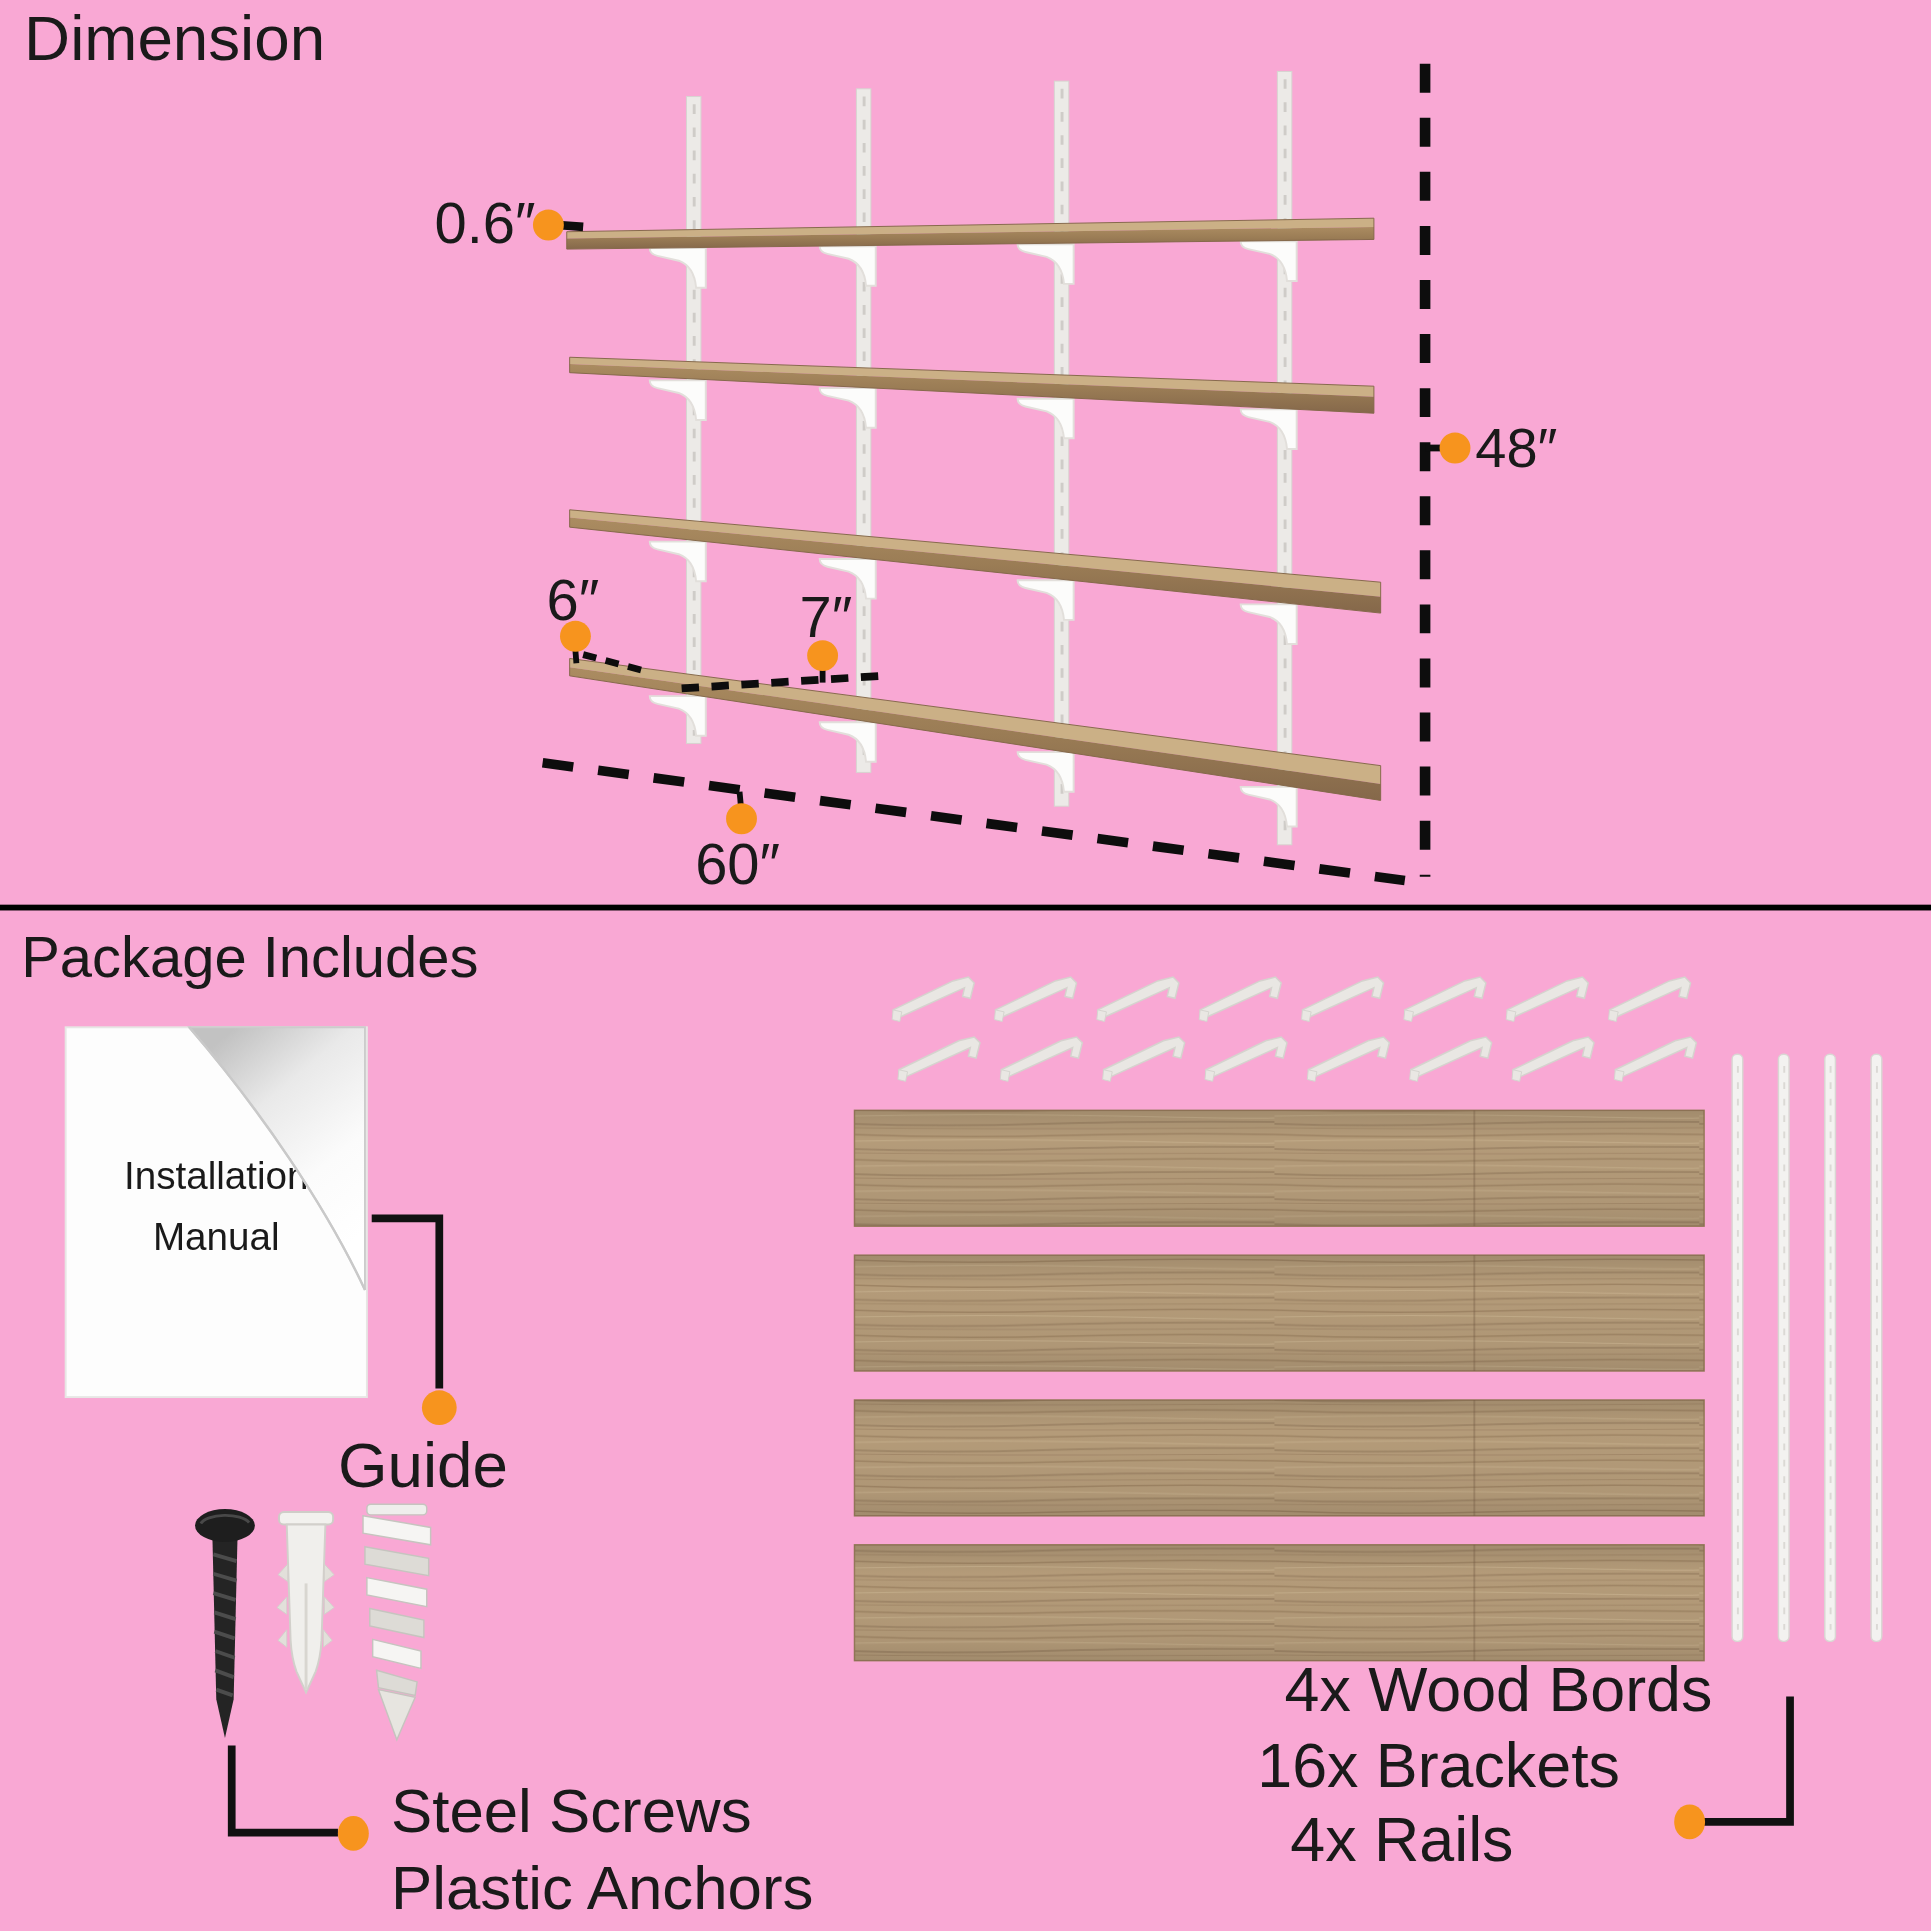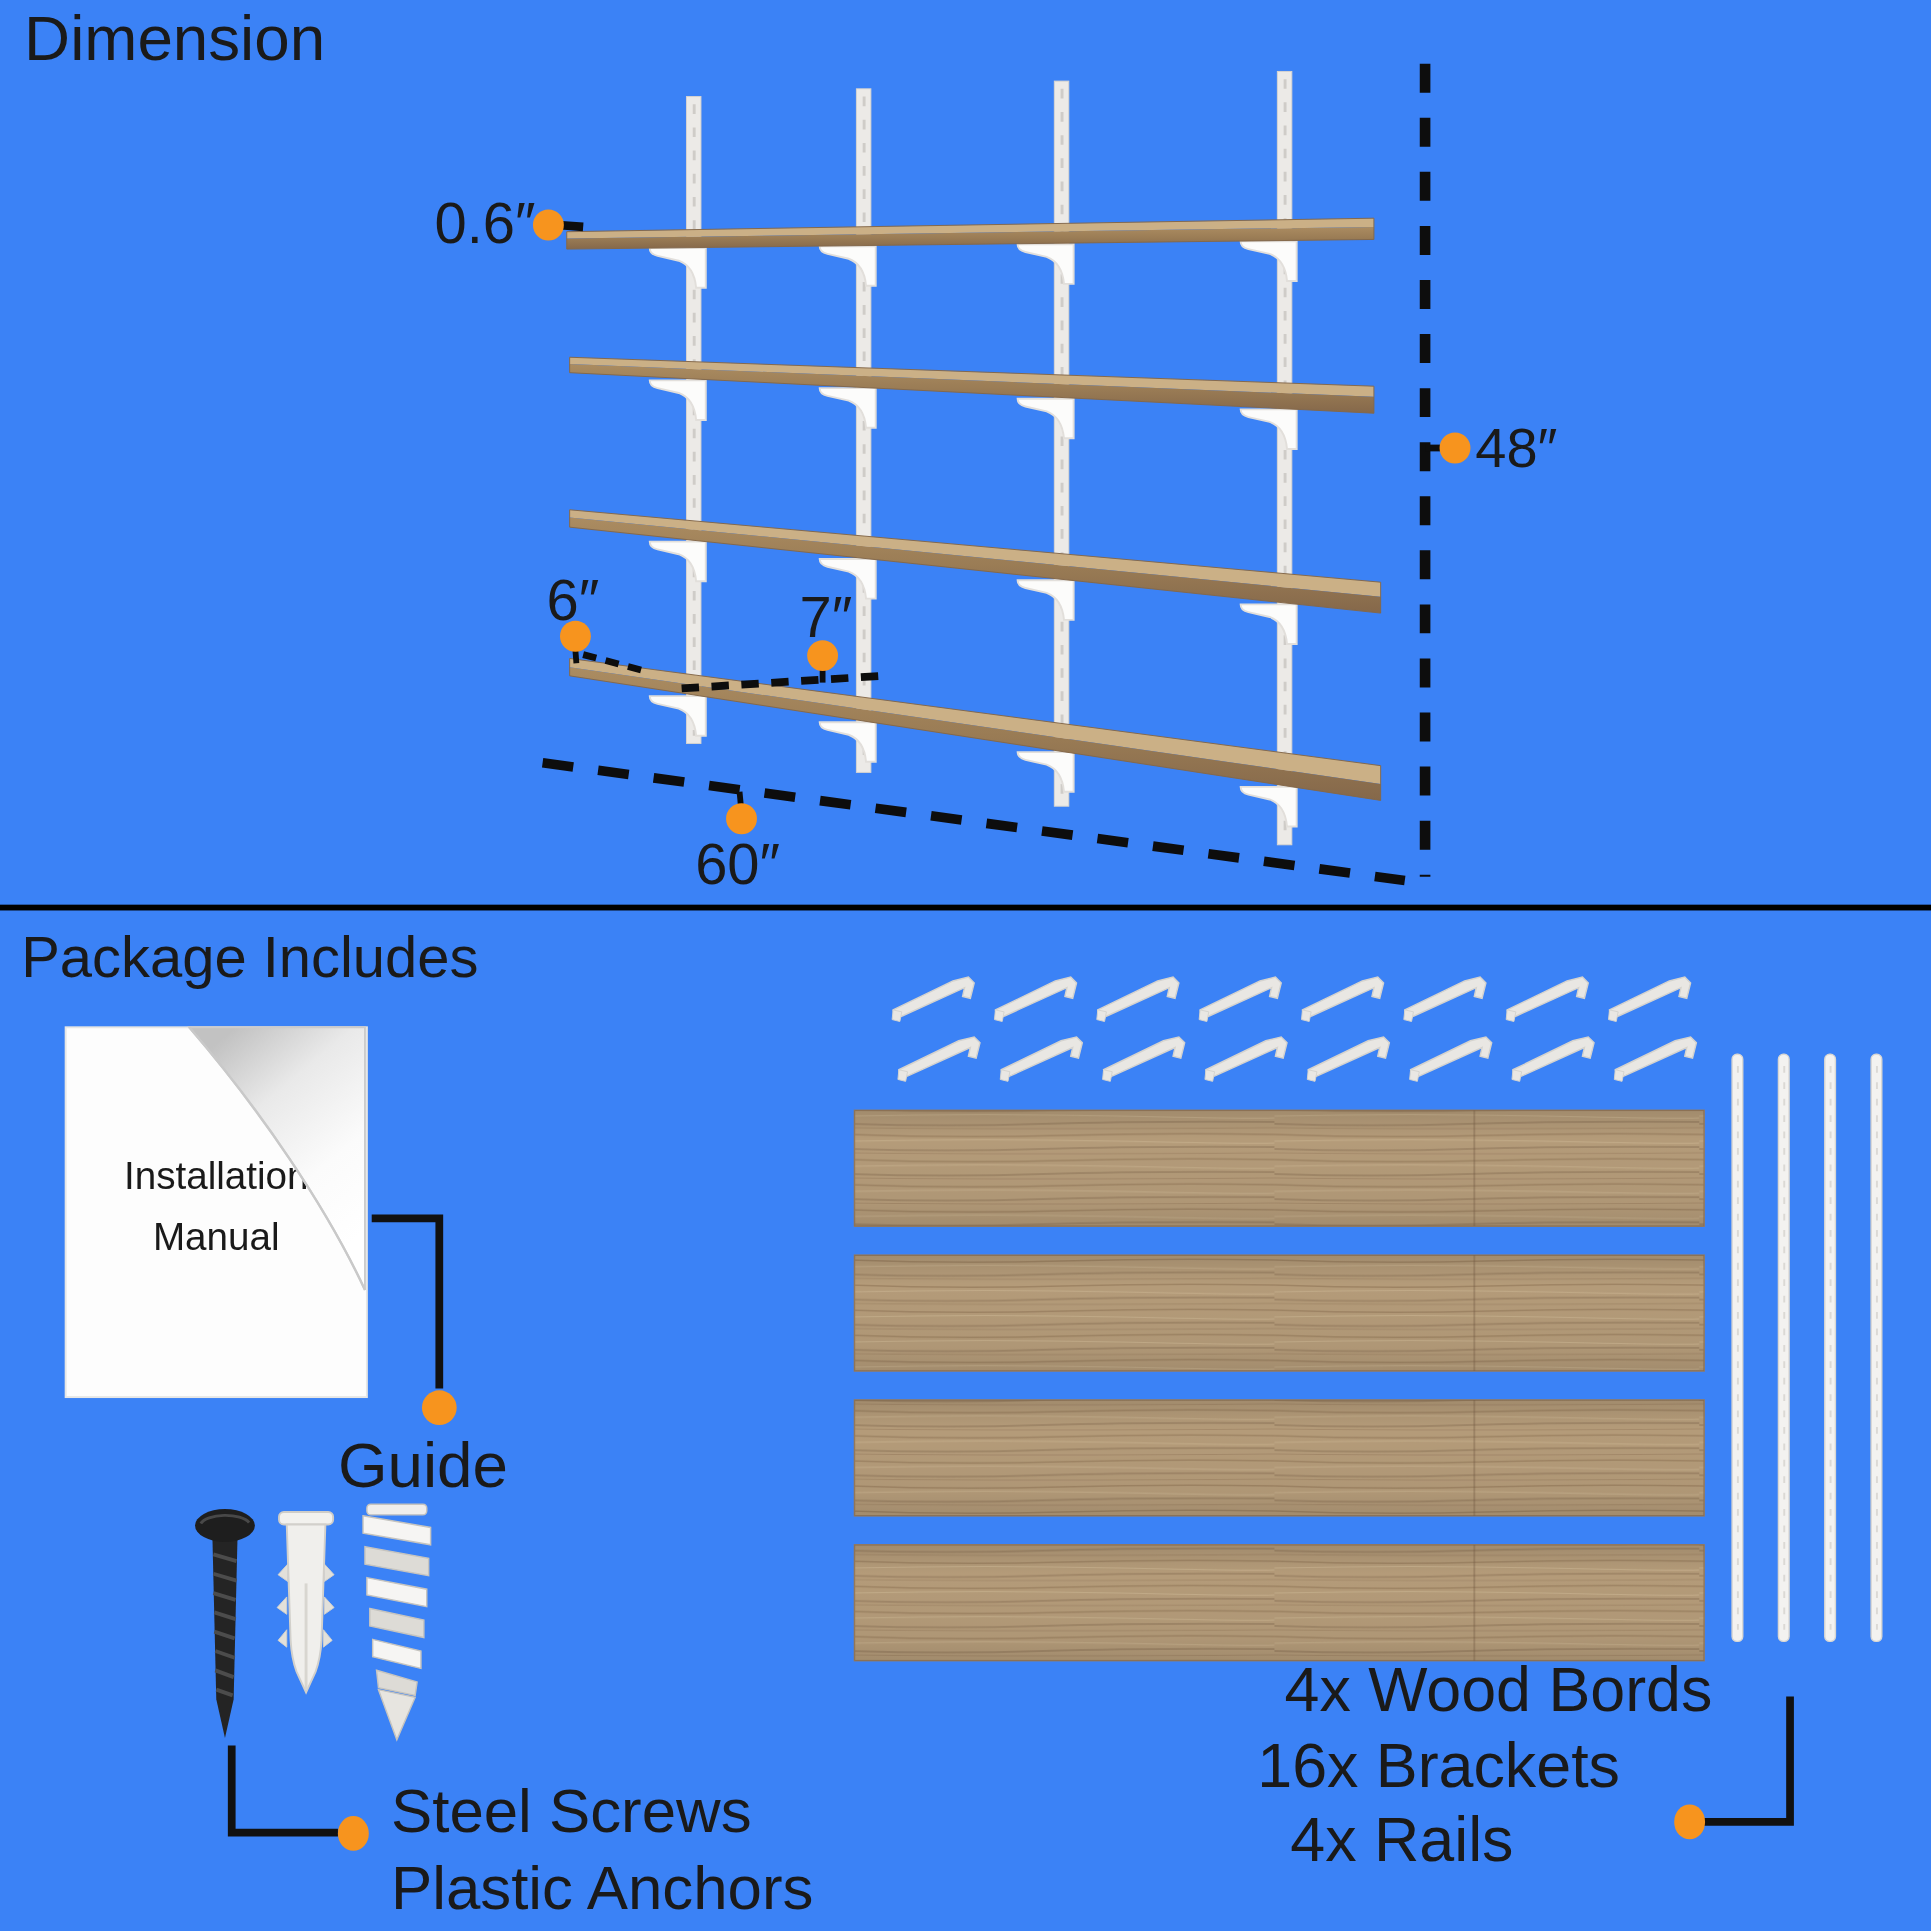--- a/index.html
+++ b/index.html
@@ -1,19 +1,19 @@
 <!DOCTYPE html>
 <html><head>
 <meta charset="utf-8">
 <style>
   html,body{margin:0;padding:0;background:#ffffff;}
   .page{
     position:relative;
     width:1931px;height:1931px;
-    background:#3b82f6;
+    background:#f9a8d4;
     font-family:"Liberation Sans","DejaVu Sans",sans-serif;
     overflow:hidden;
   }
   svg{display:block;}
   svg text{
     font-family:"Liberation Sans","DejaVu Sans",sans-serif;
     fill:#1a1a1a;
   }
 </style>
 </head>

